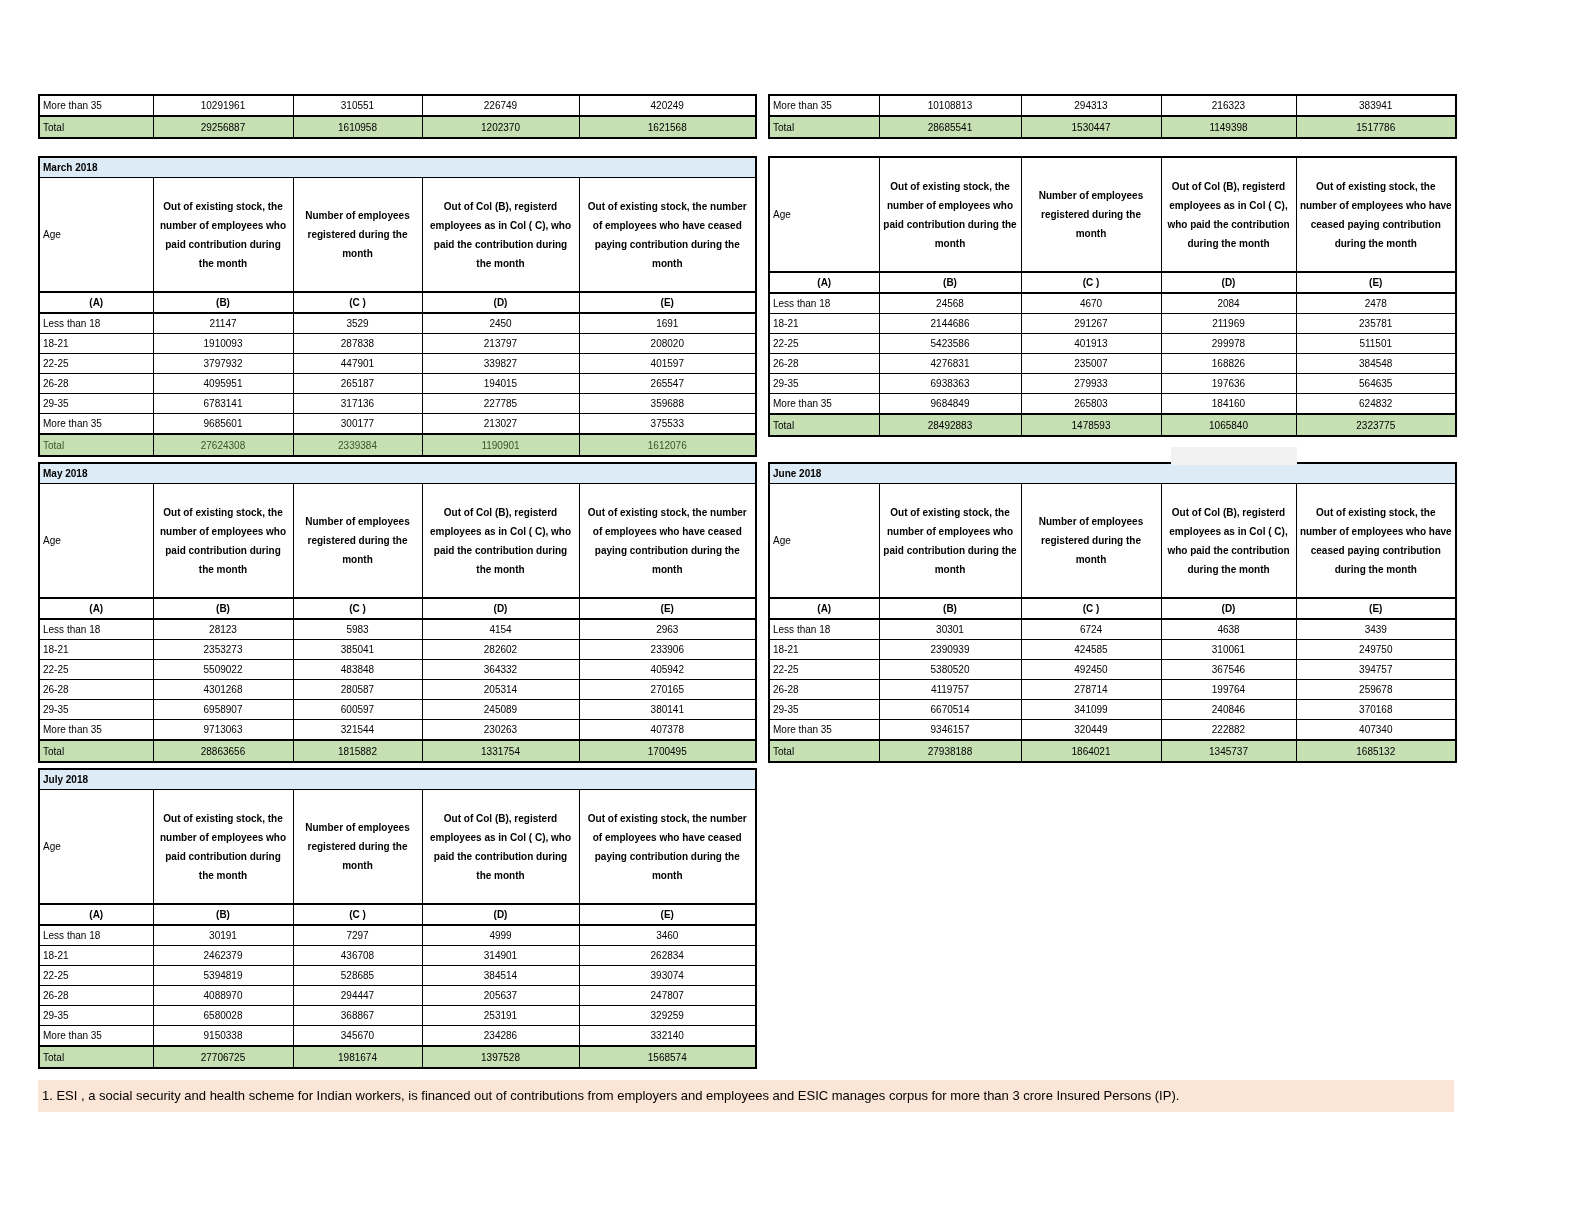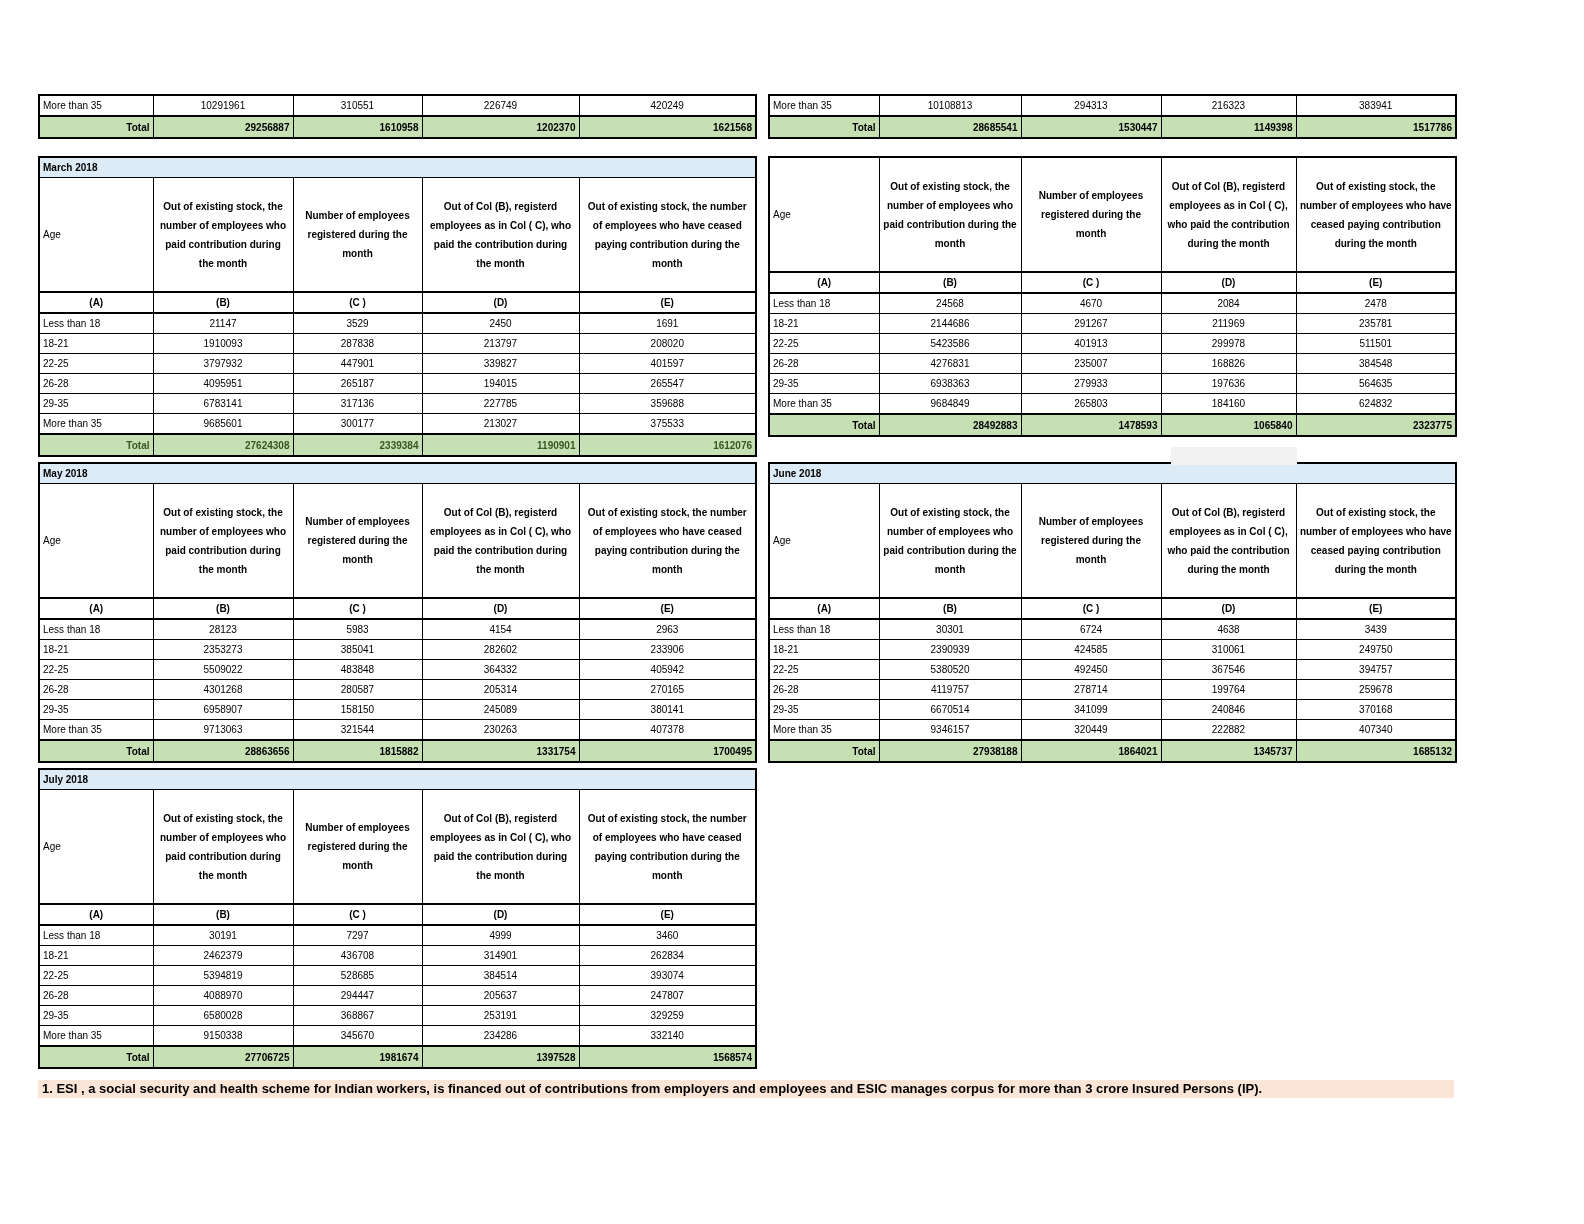--- a/index.html
+++ b/index.html
@@ -29,27 +29,27 @@
     white-space:normal;padding:0 3px;
   }
   .hdrbox.age-h{justify-content:flex-start;text-align:center;font-weight:normal;}
   tr.letters td{
     font-weight:bold;text-align:center;
     border-top:2px solid var(--border);border-bottom:2px solid var(--border);
   }
   td.age{text-align:left;}
   td.num{text-align:center;}
   tr.totalrow td{
-    background:var(--green);font-weight:bold;height:20px;
-    border-top:2px solid var(--border);border-bottom:2px solid var(--border);text-align:right;
+    background:var(--green);font-weight:normal;height:20px;
+    border-top:2px solid var(--border);border-bottom:2px solid var(--border);
   }
   .footnote{
     position:absolute;left:38px;top:1080px;width:1408px;height:16px;
     background:var(--peach);font-size:13px;line-height:16px;
-    padding:1px 4px;white-space:nowrap;overflow:hidden;font-weight:bold;
+    padding:8px 4px;white-space:nowrap;overflow:hidden;
   }
   .artifact{
     position:absolute;left:1171px;top:447px;width:126px;height:18px;
     background:#F2F2F2;
   }
 </style>
 </head>
 <body>
 
 <div>
@@ -336,21 +336,21 @@
         <tr>
           <td class="age">26-28</td>
           <td class="num">4301268</td>
           <td class="num">280587</td>
           <td class="num">205314</td>
           <td class="num">270165</td>
         </tr>
         <tr>
           <td class="age">29-35</td>
           <td class="num">6958907</td>
-          <td class="num">158150</td>
+          <td class="num">600597</td>
           <td class="num">245089</td>
           <td class="num">380141</td>
         </tr>
         <tr>
           <td class="age">More than 35</td>
           <td class="num">9713063</td>
           <td class="num">321544</td>
           <td class="num">230263</td>
           <td class="num">407378</td>
         </tr>

